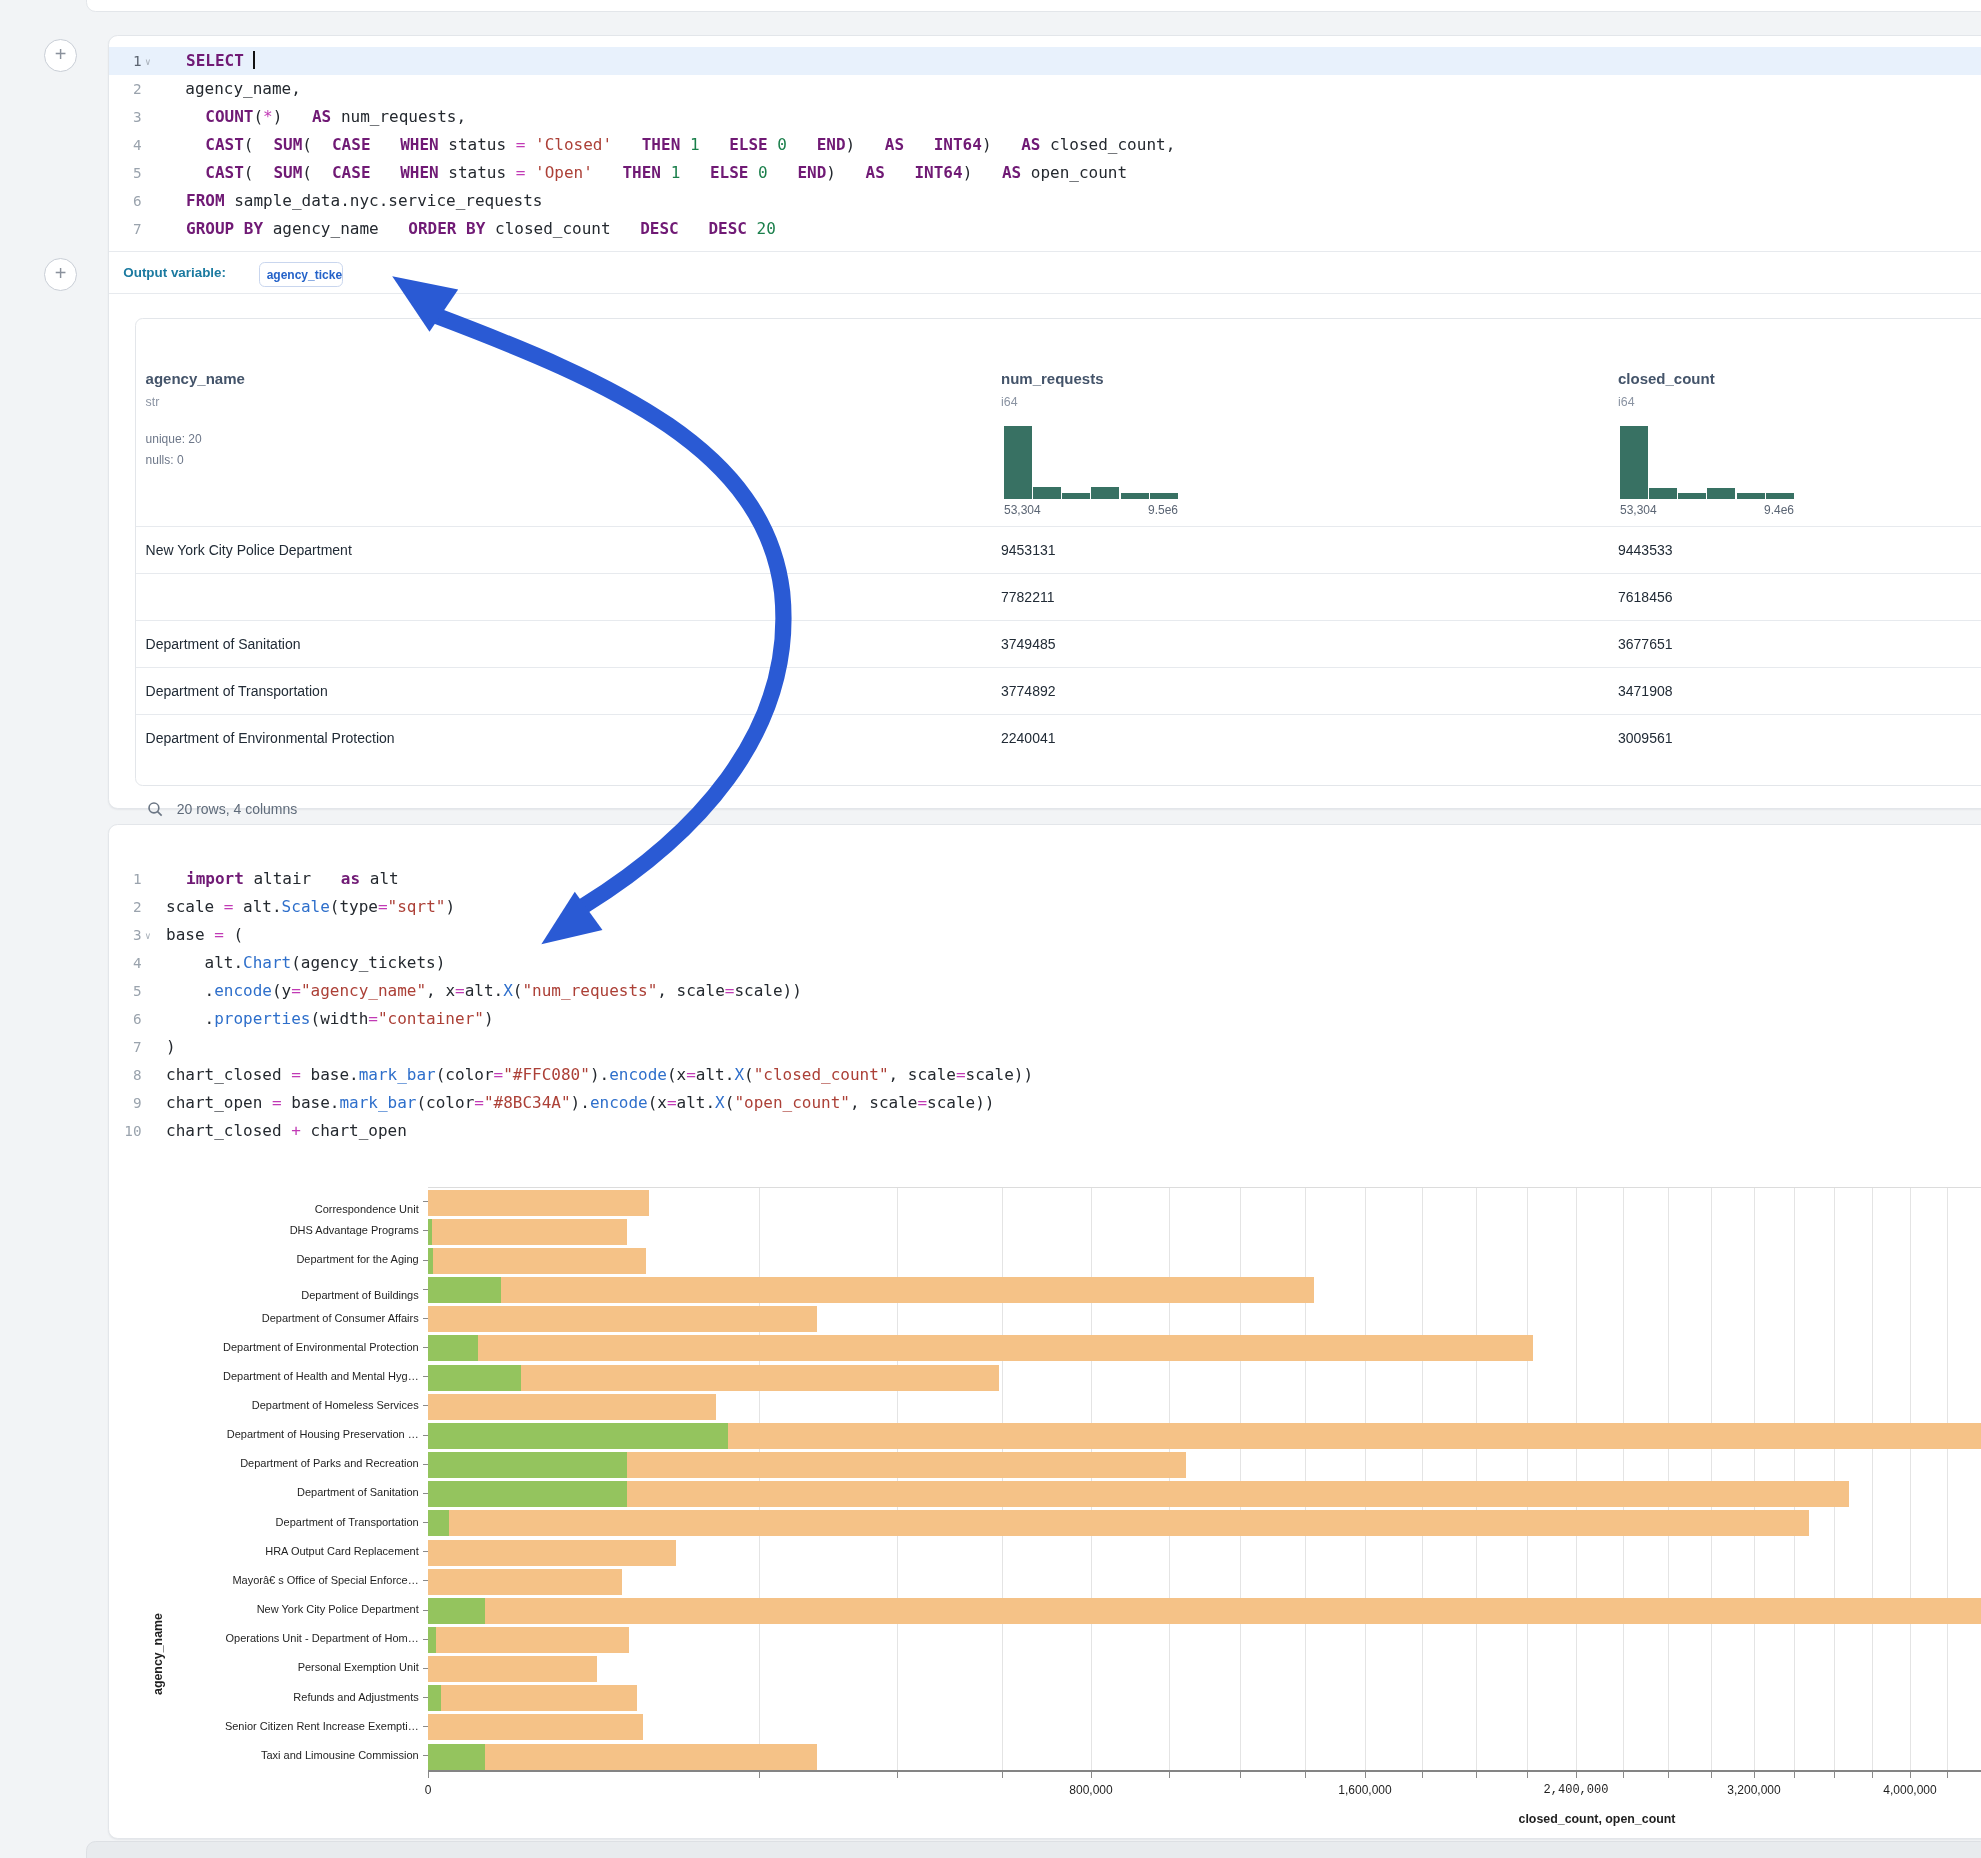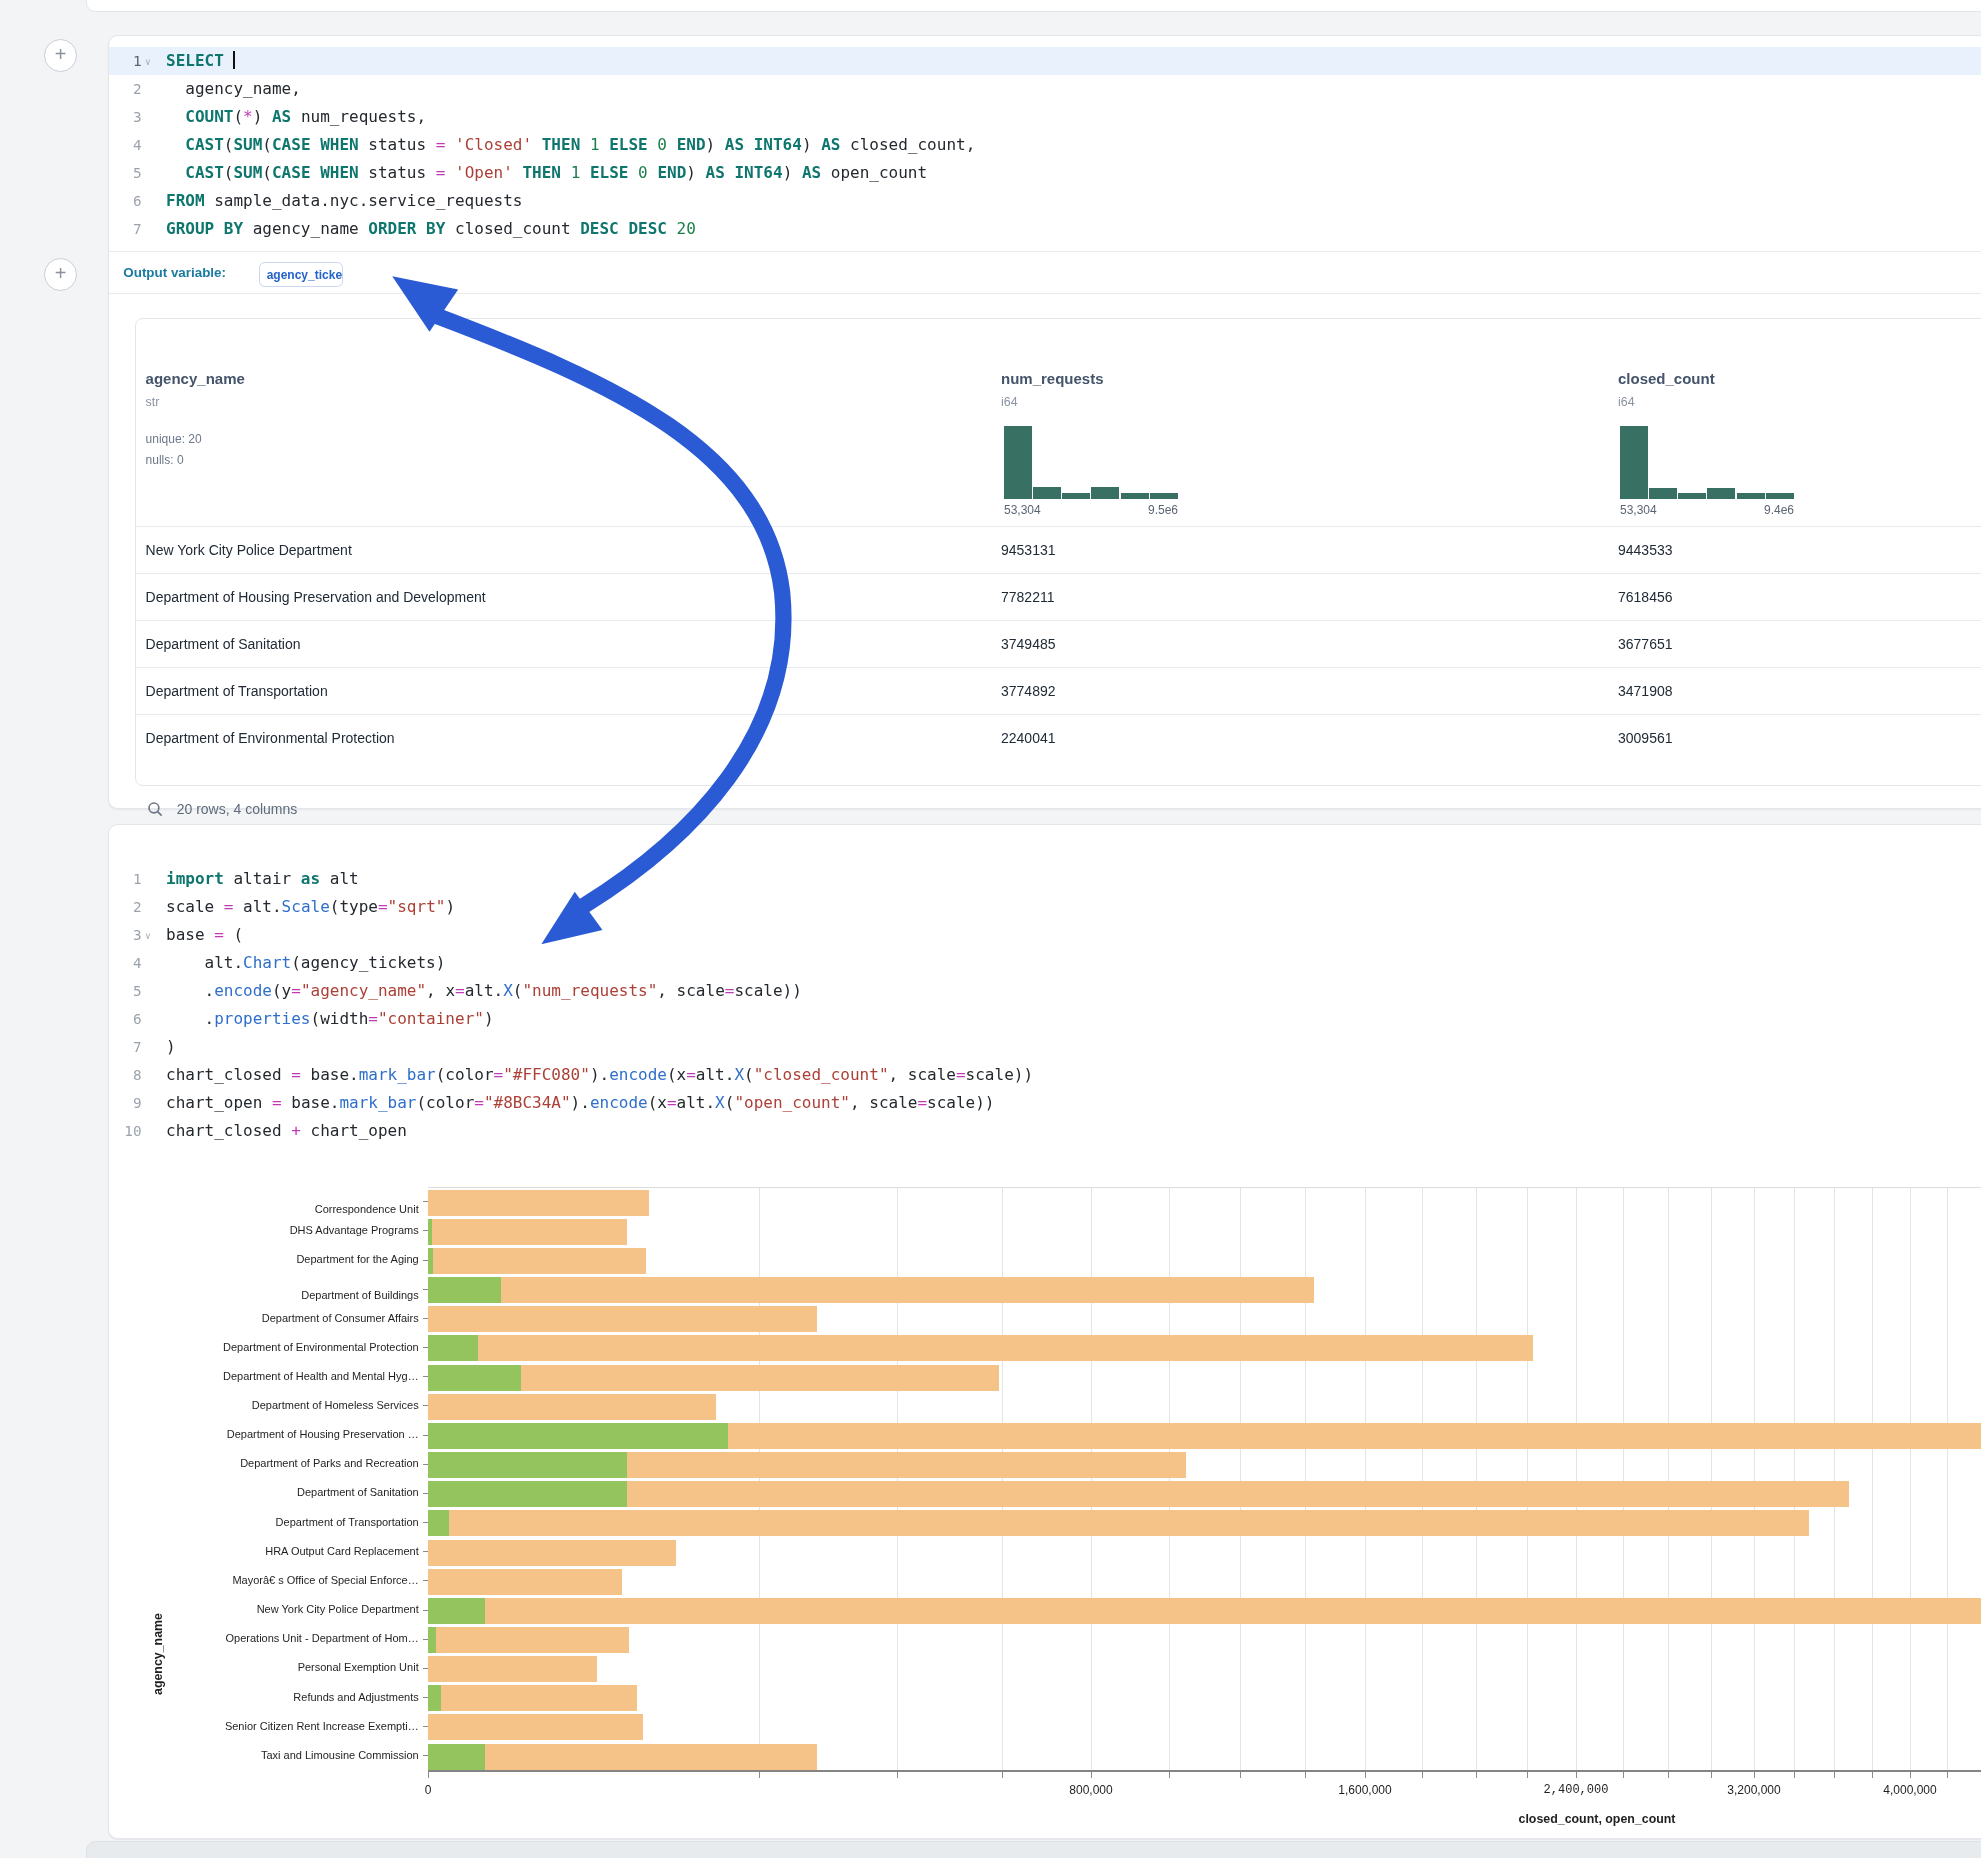--- a/index.html
+++ b/index.html
@@ -15,21 +15,21 @@
             border:1.4px solid #c9ced6;color:#8a919c;font-size:20px;line-height:28px;
             text-align:center;cursor:pointer;}
   
   .code{position:absolute;font-family:"DejaVu Sans Mono",monospace;font-size:16px;}
   .code-line{position:relative;height:28px;line-height:28px;white-space:pre;padding-left:57px;}
   .code-line .gut{position:absolute;left:0;top:0;width:32.5px;text-align:right;color:#9aa3ad;
                   font-size:14.3px;}
   .code-line .chev{position:absolute;left:36px;top:1px;color:#a9b1ba;font-size:9.6px;}
   .code-line.active{background:#e8f1fc;}
   .code-line.active .gut{color:#5b6470;}
-  .tk-k{color:#0f766e;font-weight:bold;}
+  .tk-k{color:#701a75;font-weight:bold;margin-left:20px;}
   .tk-o{color:#c13ab5;}
   .tk-s{color:#ac4037;}
   .tk-n{color:#1a7f4b;}
   .tk-f{color:#2e6fcb;}
   .tk-d{color:#24292f;}
   .cursor{display:inline-block;width:1.4px;height:18px;background:#111;vertical-align:-3.8px;}
   .divider{position:absolute;left:0;width:100%;height:1px;background:#e7eaee;}
   
   .outvar-label{position:absolute;font-size:13.4px;font-weight:bold;color:#1b7aa0;}
   .outvar-chip{position:absolute;width:84px;height:25px;border:1px solid #c9d6ee;border-radius:5.7px;
@@ -126,21 +126,20 @@
         <span style="position:absolute;right:0;">9.4e6</span>
       </div>
 
       <div id="table-rows">
           <div class="trow" style="top: 207px;">
             <div class="c0">New York City Police Department</div>
             <div class="c1">9453131</div>
             <div class="c2">9443533</div>
           </div>
           <div class="trow" style="top: 254px;">
-            <div class="c0">Department of Housing Preservation and Development</div>
             <div class="c1">7782211</div>
             <div class="c2">7618456</div>
           </div>
           <div class="trow" style="top: 301px;">
             <div class="c0">Department of Sanitation</div>
             <div class="c1">3749485</div>
             <div class="c2">3677651</div>
           </div>
           <div class="trow" style="top: 348px;">
             <div class="c0">Department of Transportation</div>

